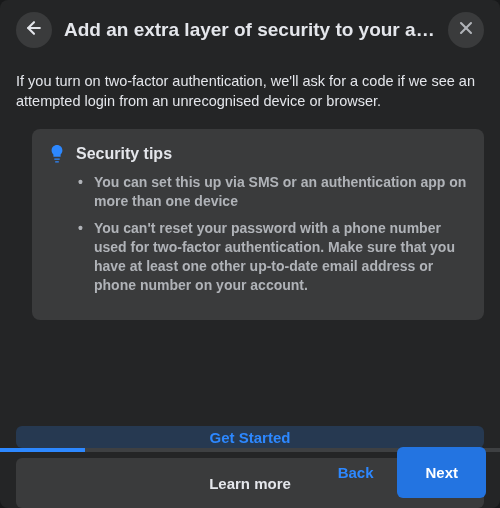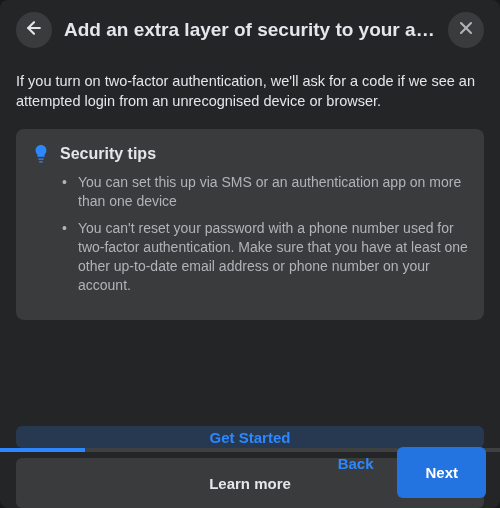--- a/index.html
+++ b/index.html
@@ -68,20 +68,21 @@
       color: #e4e6eb;
       font-size: 14.5px;
       line-height: 1.35;
       margin-bottom: 18px;
       margin-top: 12px;
     }
     .tips-box {
       background: #3a3b3c;
       border-radius: 8px;
       padding: 16px 16px 18px 16px;
+      margin-left: 16px;
     }
     .tips-header {
       display: flex;
       align-items: center;
       gap: 10px;
       margin-bottom: 10px;
     }
     .bulb-icon {
       width: 18px;
       height: 18px;
@@ -90,20 +91,21 @@
       justify-content: center;
     }
     .tips-title {
       color: #e4e6eb;
       font-size: 16px;
       font-weight: 700;
     }
     .tips-list {
       list-style: none;
       padding-left: 30px;
+      font-weight: bold;
     }
     .tips-list li {
       color: #b0b3b8;
       font-size: 14px;
       line-height: 1.35;
       position: relative;
       padding-left: 16px;
       margin-bottom: 8px;
     }
     .tips-list li::before {
@@ -149,21 +151,21 @@
       background: #2d88ff;
       width: 17%;
     }
     .footer {
       position: absolute;
       bottom: 0;
       right: 0;
       padding: 10px 14px;
       display: flex;
       gap: 8px;
-      align-items: flex-start;
+      align-items: center;
     }
     .btn-back-footer {
       padding: 8px 16px;
       background: transparent;
       color: #2d88ff;
       border: none;
       font-size: 15px;
       font-weight: 600;
       cursor: pointer;
       border-radius: 6px;

